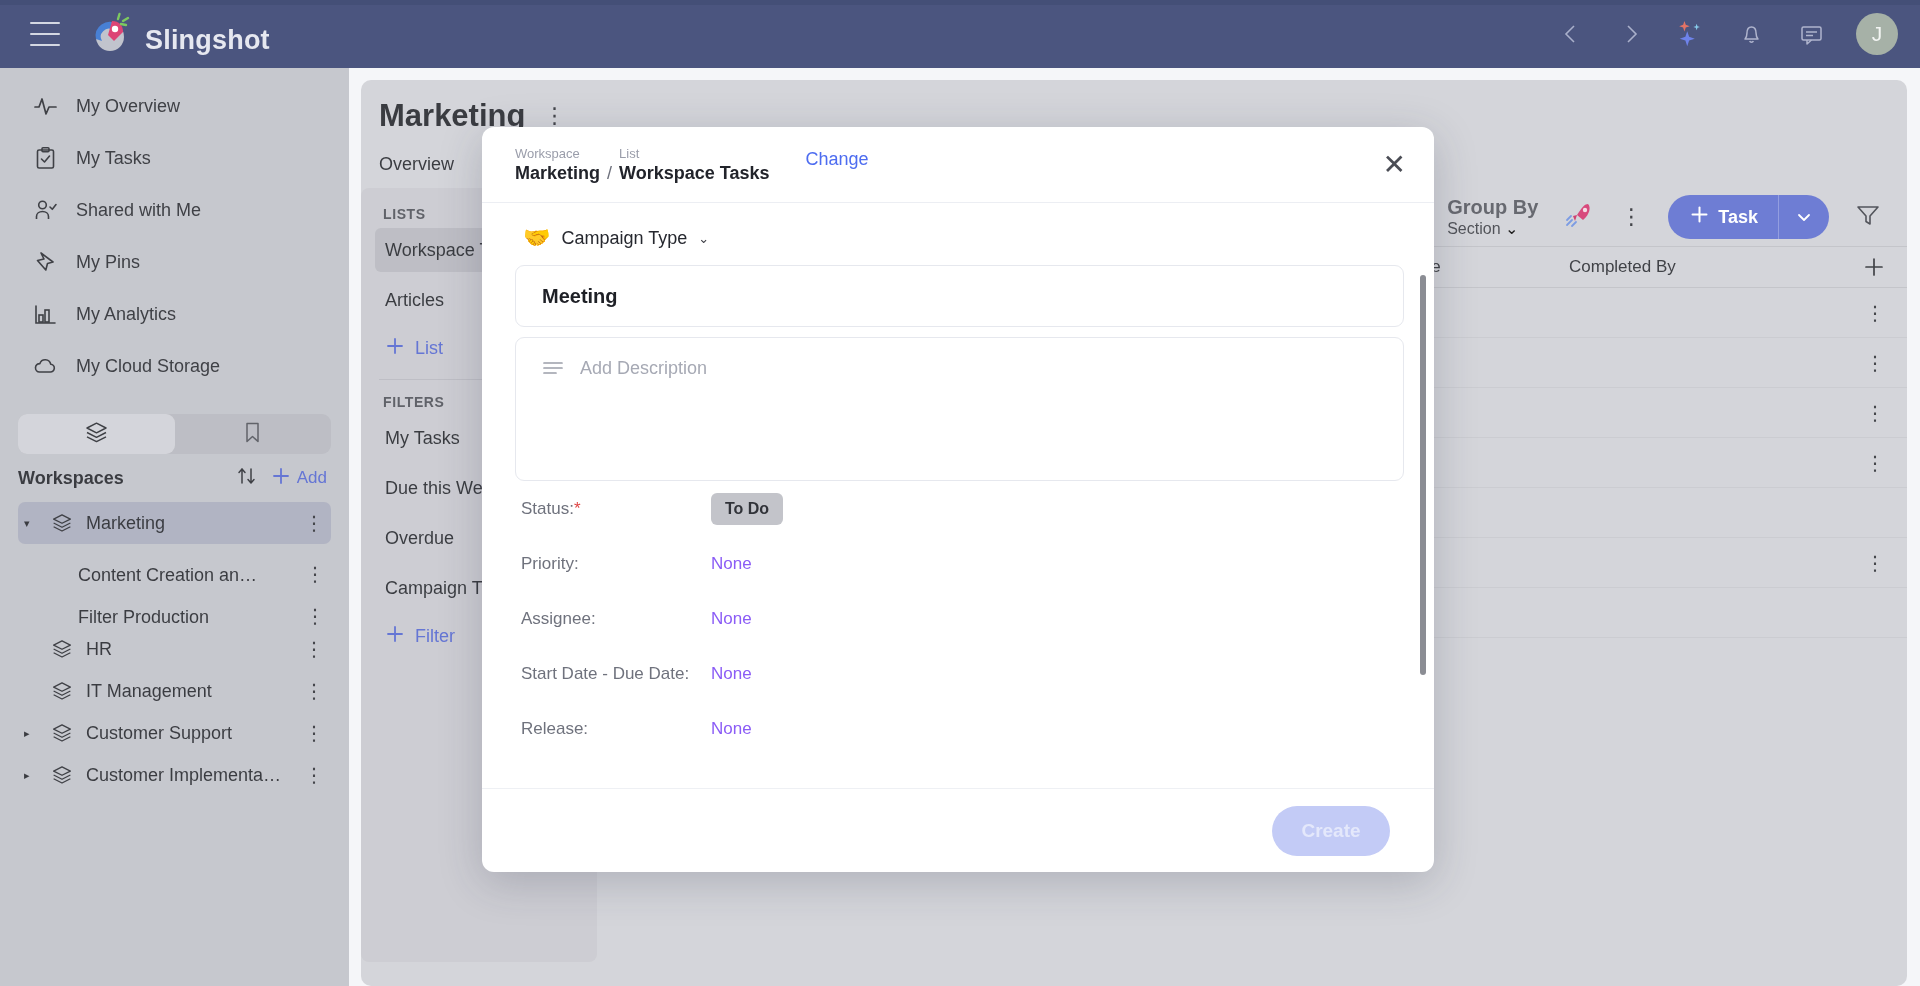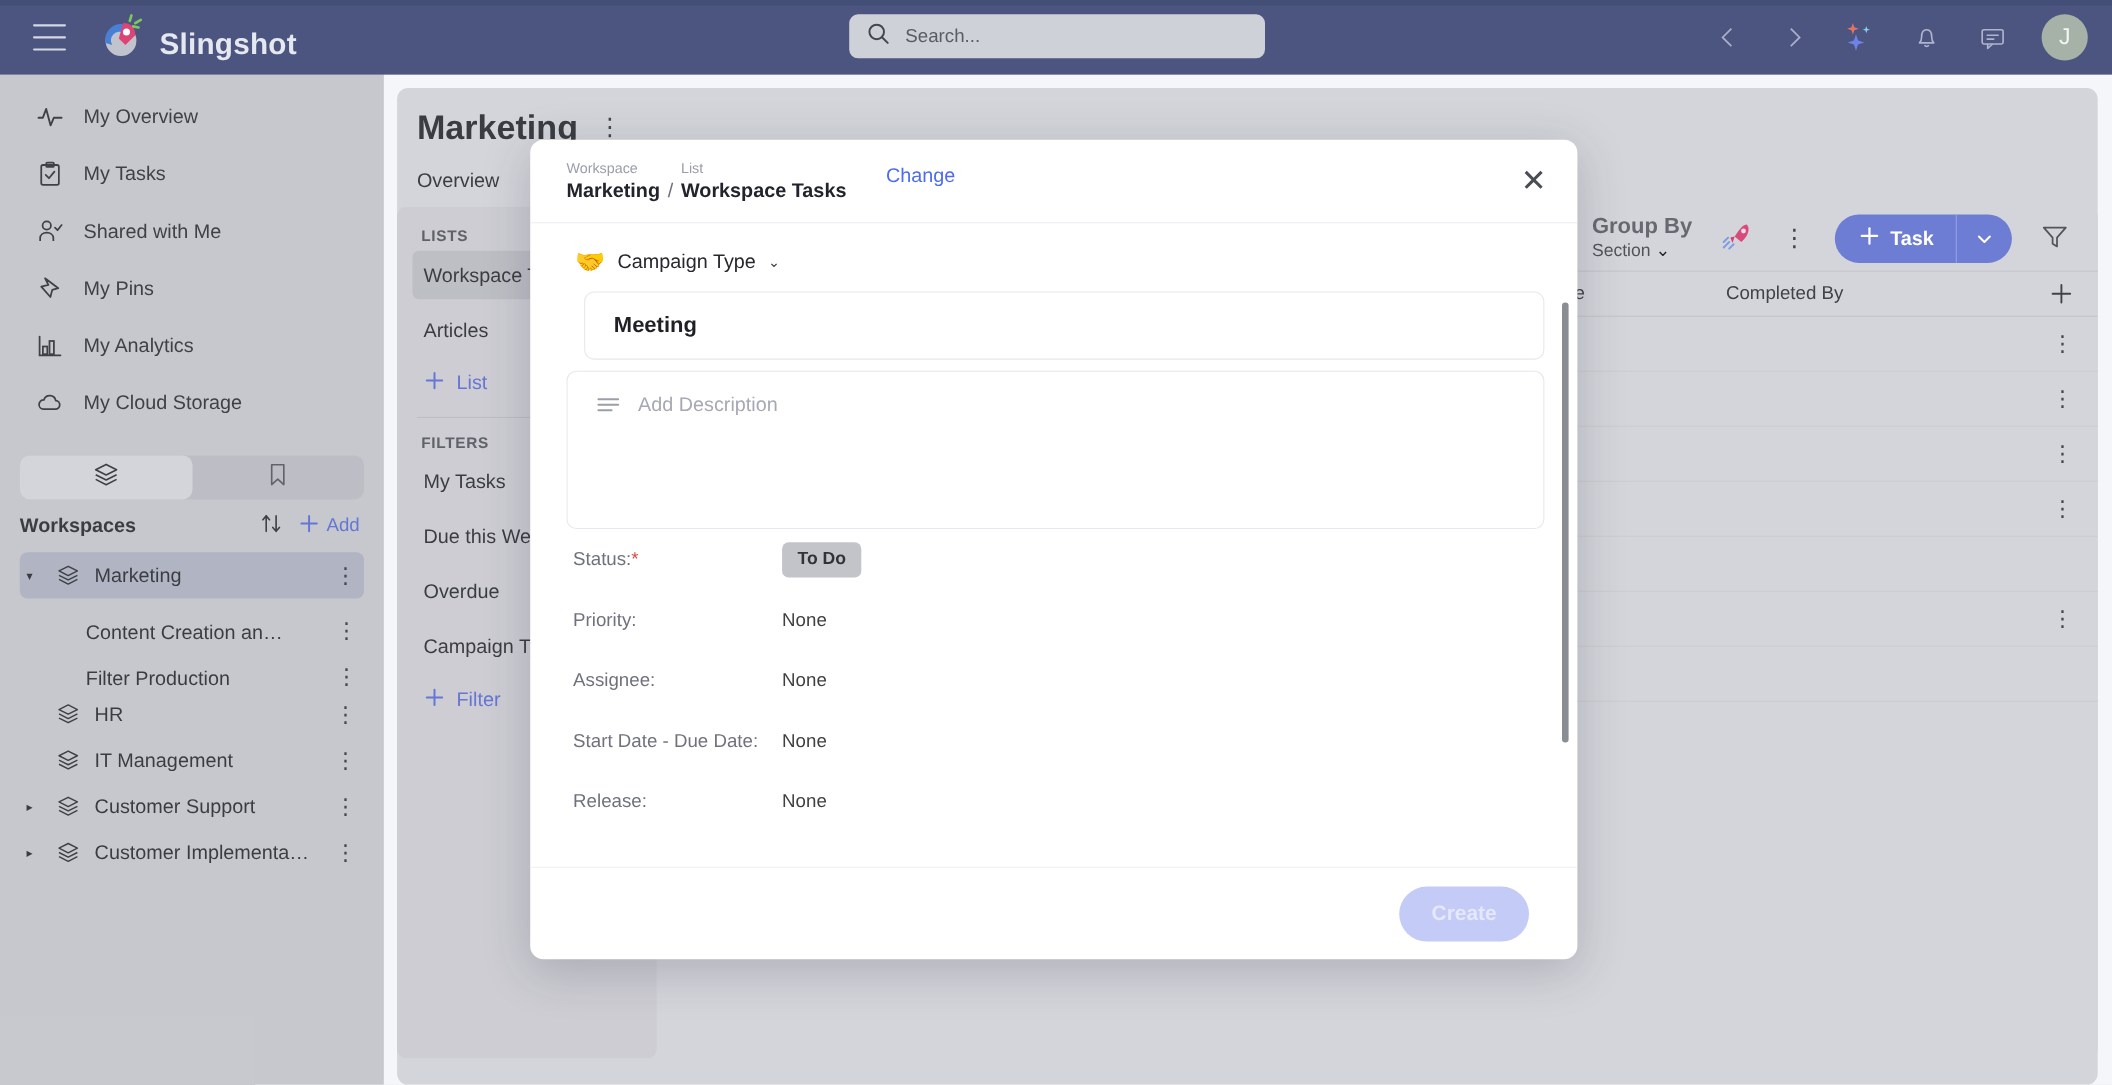--- a/index.html
+++ b/index.html
@@ -181,33 +181,33 @@
     flex: 1; overflow: hidden; position: relative; padding: 0 30px 0 33px;
   }
   .ctype { display: flex; align-items: center; gap: 11px; padding: 22px 0 14px 8px; cursor: pointer; }
   .ctype .emoji { font-size: 22px; }
   .ctype .nm { font-size: 18px; color: #26282f; }
   .ctype .chev { font-size: 13px; color: #3c3e45; }
 
   .title-box {
     border: 1px solid #e6e8ee; border-radius: 9px; height: 62px;
     display: flex; align-items: center; padding: 0 26px;
-    font-size: 20px; font-weight: bold; color: #1e2026; margin-left: 16px;
+    font-size: 20px; font-weight: bold; color: #1e2026;
   }
   .desc-box {
     border: 1px solid #e6e8ee; border-radius: 9px; height: 144px;
     margin-top: 10px; padding: 20px 26px; display: flex; gap: 16px; align-items: flex-start;
     cursor: text;
   }
   .desc-box .ph { font-size: 18px; color: #a6a9b4; text-align: center; }
 
   .field-row { display: flex; align-items: center; height: 55px; padding-left: 6px; }
   .field-label { width: 190px; font-size: 17px; color: #6f727d; }
   .req { color: #e04545; }
-  .field-val { font-size: 17px; color: #404040; }
+  .field-val { font-size: 17px; color: #8b5cf6; }
   .chip {
     background: #c3c4ca; color: #313339; font-size: 16px; font-weight: bold;
     border-radius: 6px; padding: 7px 14px; cursor: pointer;
   }
 
   .modal-scrollbar {
     position: absolute; right: 8px; top: 72px; width: 6px; height: 400px;
     background: #8b8d94; border-radius: 3px; cursor: pointer;
   }
 
@@ -239,29 +239,20 @@
         <circle cx="22" cy="25" r="14" fill="#b9bcc6"></circle>
         <path d="M8 27 A14 14 0 0 1 29 12 L25 18 A8 8 0 0 0 14 29 Z" fill="#2f6fd0"></path>
         <path d="M24 9 C31 9 35 13 35 20 L26 29 L20 23 Z" fill="#d92b62"></path>
         <circle cx="27" cy="17" r="3.2" fill="#fff"></circle>
         <path d="M30 7 l1.5 -5 M35 9 l5 -3 M33 12 l5 1" stroke="#6cc24a" stroke-width="2.4" fill="none" stroke-linecap="round"></path>
       </svg>
     </span>
     <span class="brand-name">Slingshot</span>
   </div>
 
-  <div class="searchwrap">
-    <span>
-      <svg width="21" height="21" viewBox="0 0 21 21">
-          <circle cx="9" cy="9" r="6.6" stroke="#2b2d33" stroke-width="1.8" fill="none"></circle>
-          <line x1="13.8" y1="13.8" x2="19" y2="19" stroke="#2b2d33" stroke-width="1.8" stroke-linecap="round"></line>
-        </svg>
-    </span>
-    <input type="text" placeholder="Search..." style="">
-  </div>
 
   <div class="top-icons">
     <span class="ticon">
       <svg width="22" height="22" viewBox="0 0 22 22">
           <polyline points="14,3 6,11 14,19" fill="none" stroke="#9ea5c4" stroke-width="1.6"></polyline>
         </svg>
     </span>
     <span class="ticon">
       <svg width="22" height="22" viewBox="0 0 22 22">
           <polyline points="8,3 16,11 8,19" fill="none" stroke="#9ea5c4" stroke-width="1.6"></polyline>

